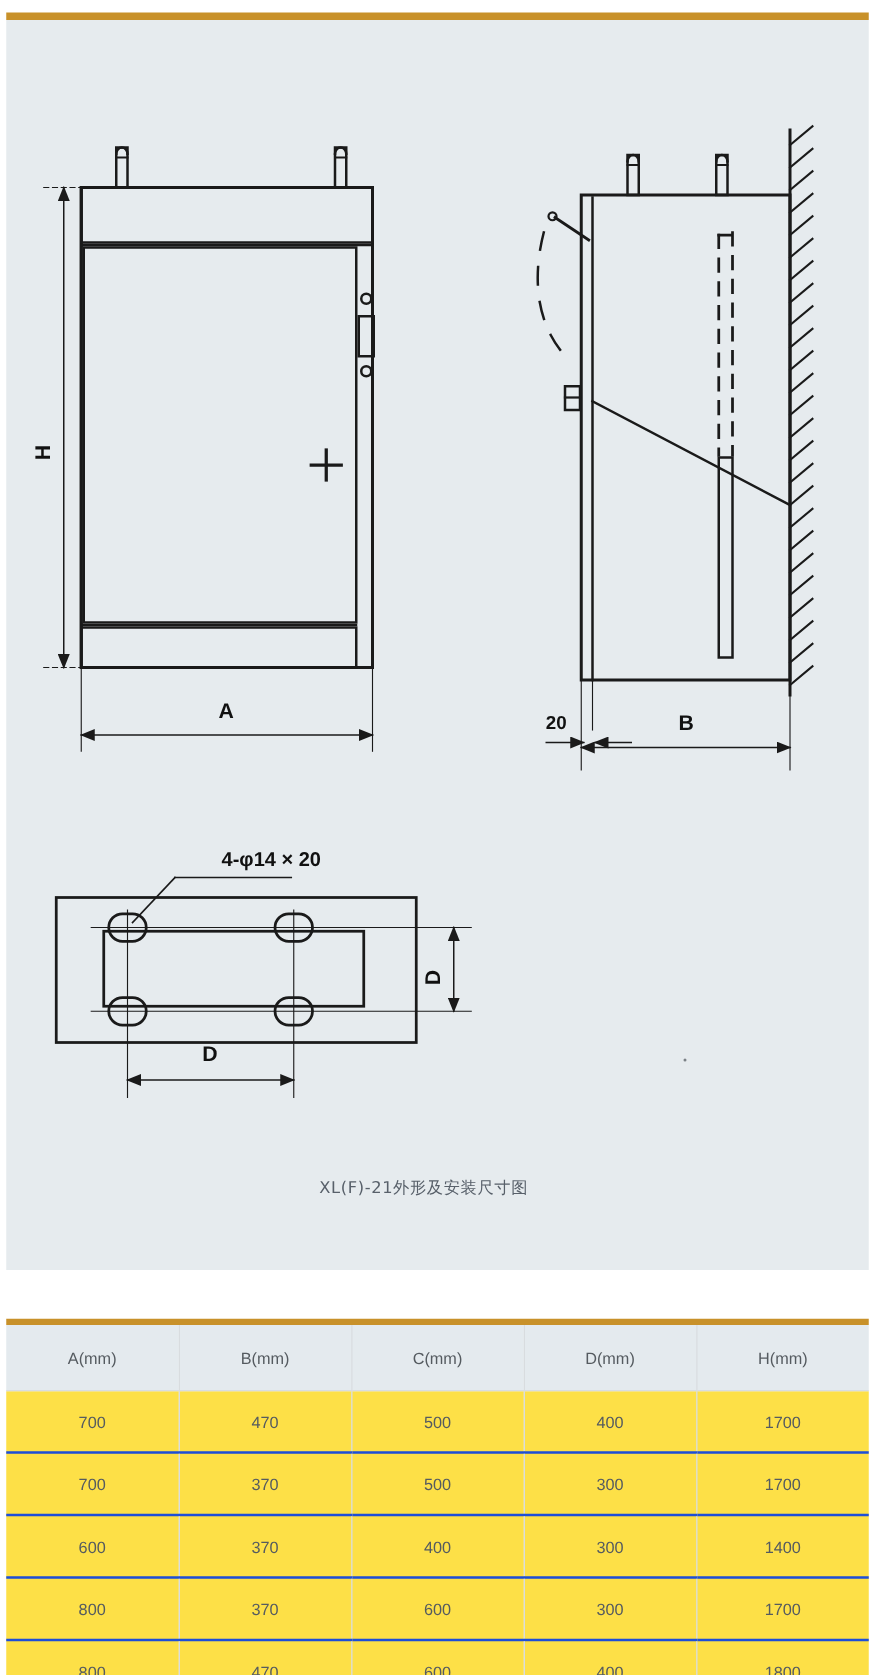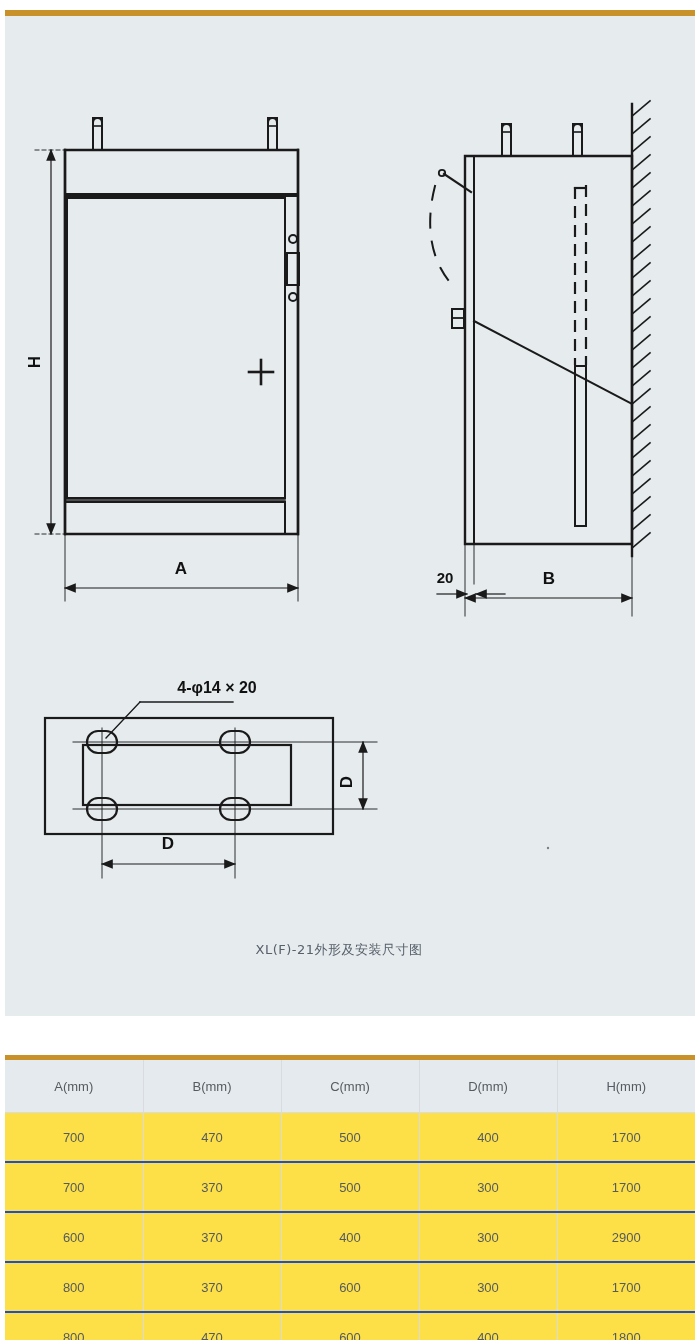--- a/index.html
+++ b/index.html
@@ -333,21 +333,21 @@
         <td>370</td>
         <td>500</td>
         <td>300</td>
         <td>1700</td>
       </tr>
       <tr>
         <td>600</td>
         <td>370</td>
         <td>400</td>
         <td>300</td>
-        <td>2900</td>
+        <td>1400</td>
       </tr>
       <tr>
         <td>800</td>
         <td>370</td>
         <td>600</td>
         <td>300</td>
         <td>1700</td>
       </tr>
       <tr>
         <td>800</td>

